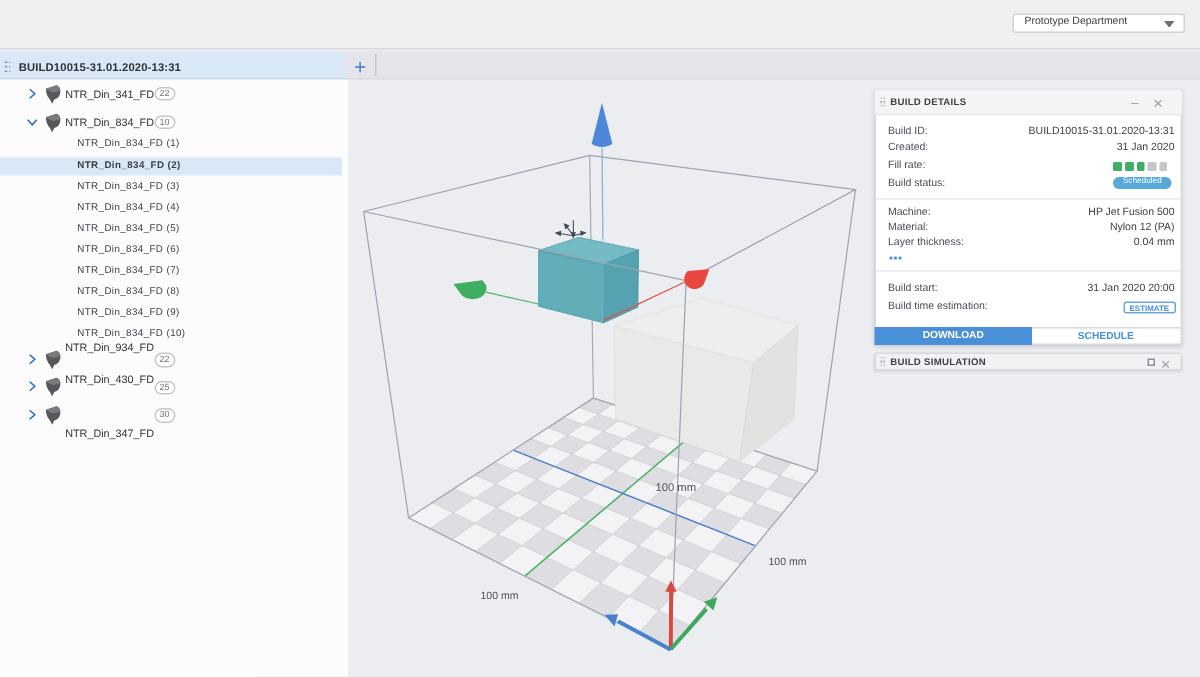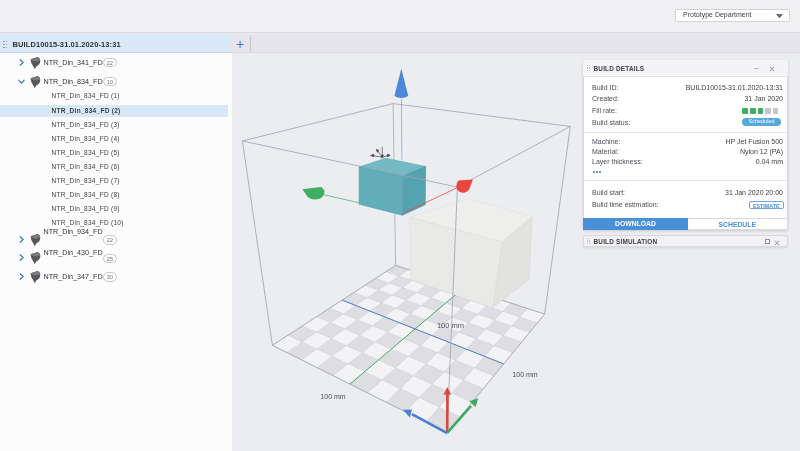--- a/index.html
+++ b/index.html
@@ -262,21 +262,21 @@
 </svg>
 <div class="plabel" style="top:248px">NTR_Din_430_FD</div>
 <div class="badge" style="top:253.5px">25</div>
 <svg class="chev" style="left:19px;top:272.8px" width="5" height="7" viewBox="0 0 5 7">
     <path d="M0.8 0.5 L4.2 3.5 L0.8 6.5" fill="none" stroke="#2f6fbe" stroke-width="1.1"></path>
   </svg>
 <svg class="picn" style="left:28.5px;top:269.8px" width="13" height="14" viewBox="0 0 13 14">
 <path d="M1.6 3.2 L8.8 0.9 Q11.6 2.2 11.2 5.8 Q10.8 9.0 7.2 10.4 L5.8 13.2 L4.2 10.2 Q1.8 8.0 1.6 3.2 Z" fill="#58585c"></path>
 <path d="M1.6 3.2 L8.8 0.9 Q11.3 2.0 11.2 4.4 L6.8 5.6 Q3.6 5.0 1.6 3.2 Z" fill="#7b7b7f"></path>
 </svg>
-<div class="plabel" style="top:272.0px">NTR_Din_347_FD</div>
+<div class="plabel" style="top:284px">NTR_Din_347_FD</div>
 <div class="badge" style="top:271.9px">30</div>
 
 <div class="abs bd"></div>
 <div class="abs bdh"></div>
 <div style="position:absolute;left:586.5px;top:64.5px;width:1.4px;height:1.4px;background:#b0b4bc;border-radius:50%"></div>
 <div style="position:absolute;left:586.5px;top:67.3px;width:1.4px;height:1.4px;background:#b0b4bc;border-radius:50%"></div>
 <div style="position:absolute;left:586.5px;top:70.1px;width:1.4px;height:1.4px;background:#b0b4bc;border-radius:50%"></div>
 <div style="position:absolute;left:589.1px;top:64.5px;width:1.4px;height:1.4px;background:#b0b4bc;border-radius:50%"></div>
 <div style="position:absolute;left:589.1px;top:67.3px;width:1.4px;height:1.4px;background:#b0b4bc;border-radius:50%"></div>
 <div style="position:absolute;left:589.1px;top:70.1px;width:1.4px;height:1.4px;background:#b0b4bc;border-radius:50%"></div>

